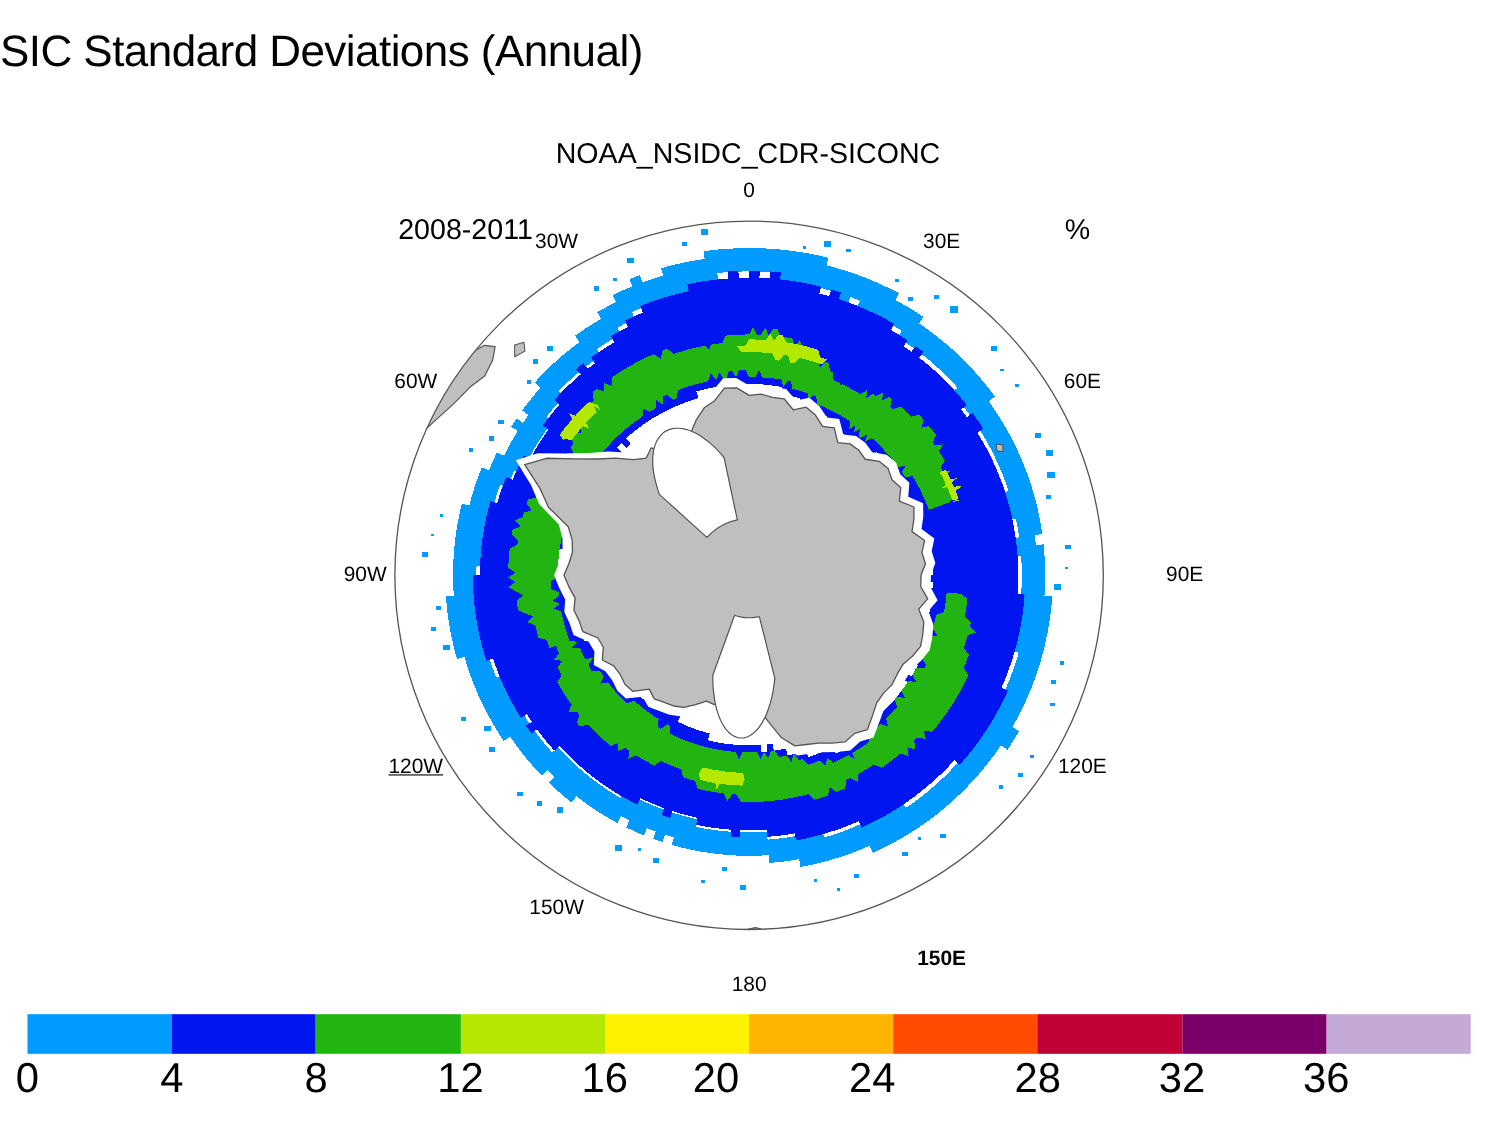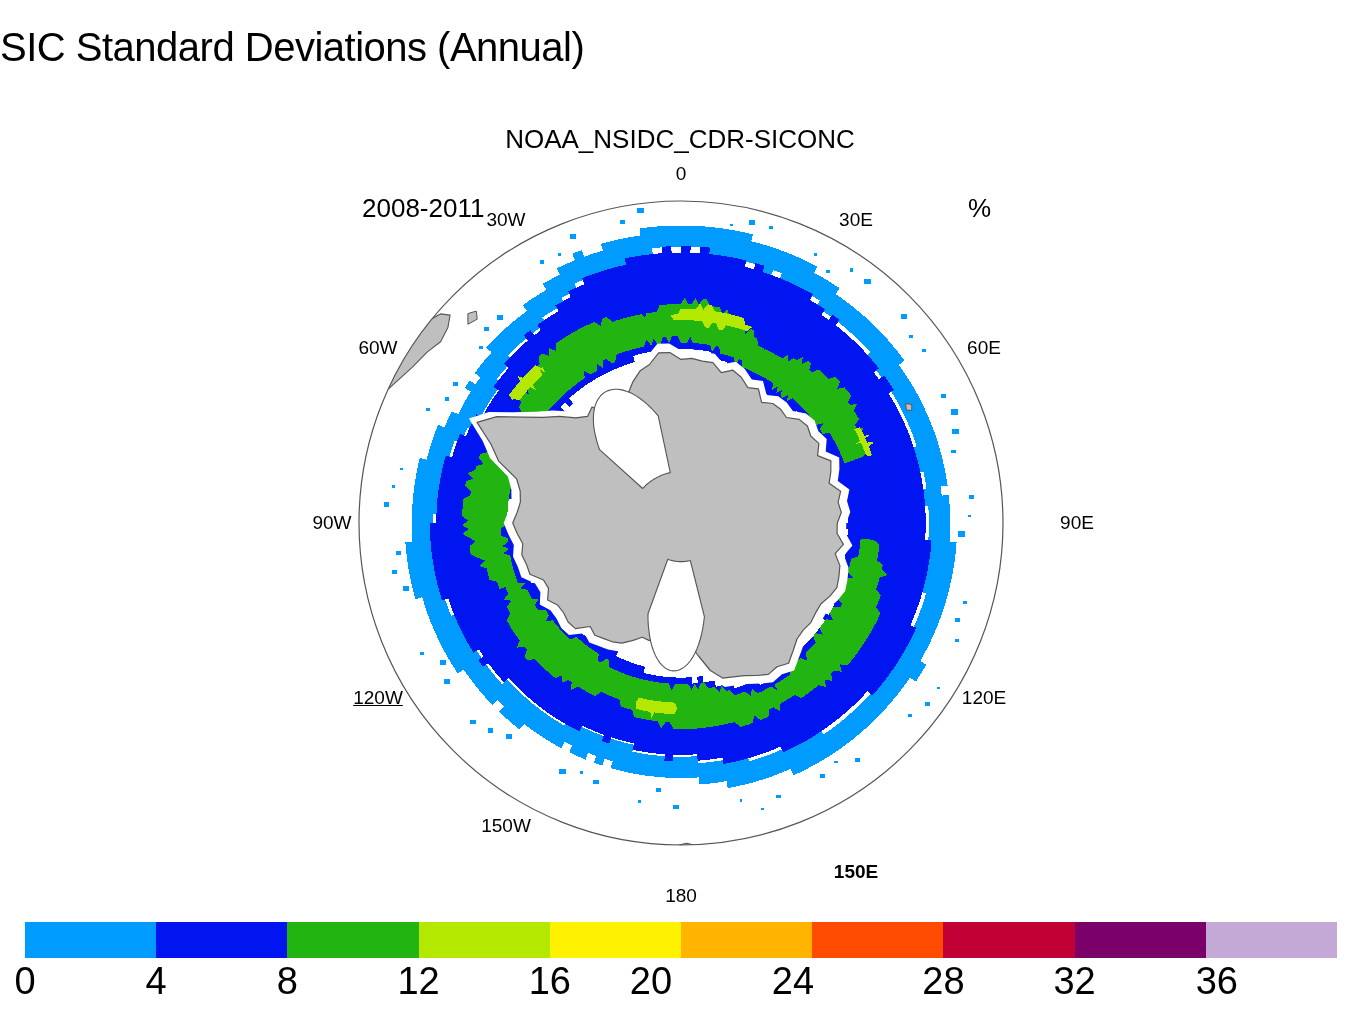--- a/index.html
+++ b/index.html
@@ -235,14 +235,14 @@
 <div id="colorbar-ticks">
     <div class="cb-tick-label" style="left: 25px;">0</div>
     <div class="cb-tick-label" style="left: 156.2px;">4</div>
     <div class="cb-tick-label" style="left: 287.4px;">8</div>
     <div class="cb-tick-label" style="left: 418.6px;">12</div>
     <div class="cb-tick-label" style="left: 549.8px;">16</div>
     <div class="cb-tick-label" style="left: 651px;">20</div>
     <div class="cb-tick-label" style="left: 793px;">24</div>
     <div class="cb-tick-label" style="left: 943.4px;">28</div>
     <div class="cb-tick-label" style="left: 1074.6px;">32</div>
-    <div class="cb-tick-label" style="left: 1205.8px; margin-left: 11px;">36</div>
+    <div class="cb-tick-label" style="left: 1205.8px;">36</div>
   </div>
 
 </body></html>

